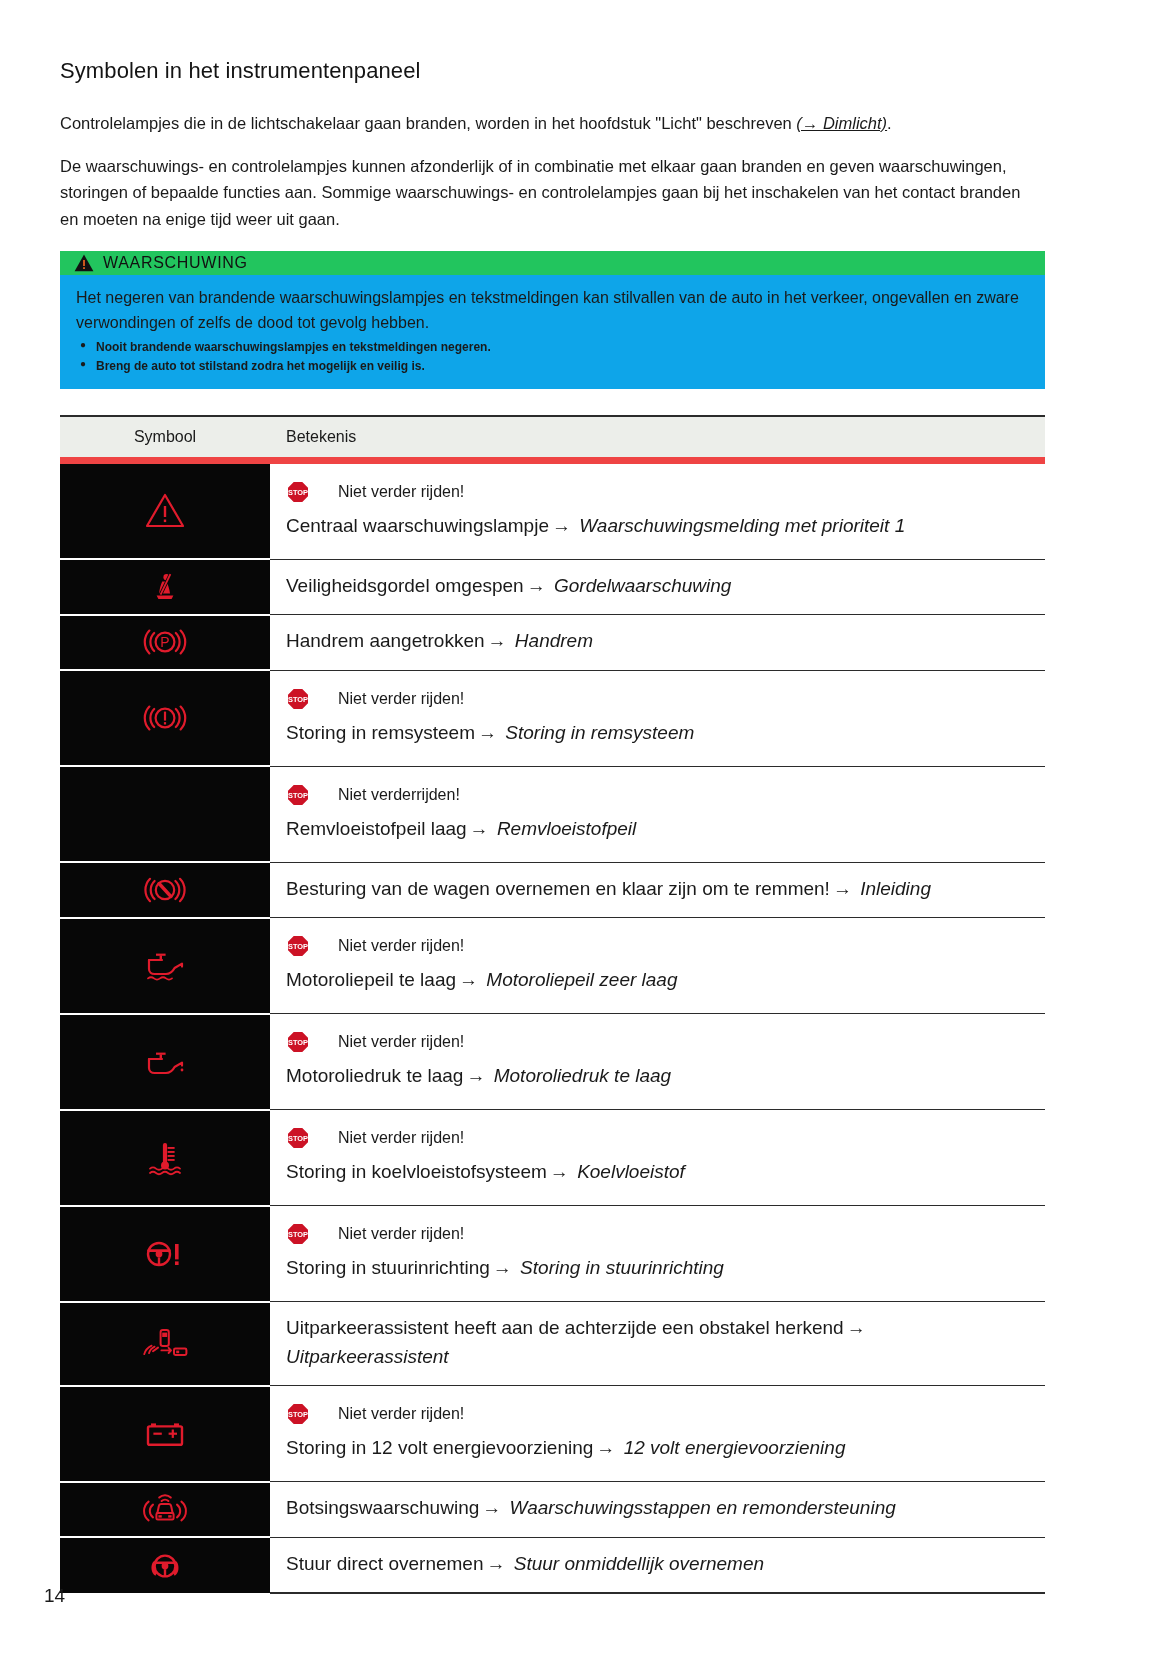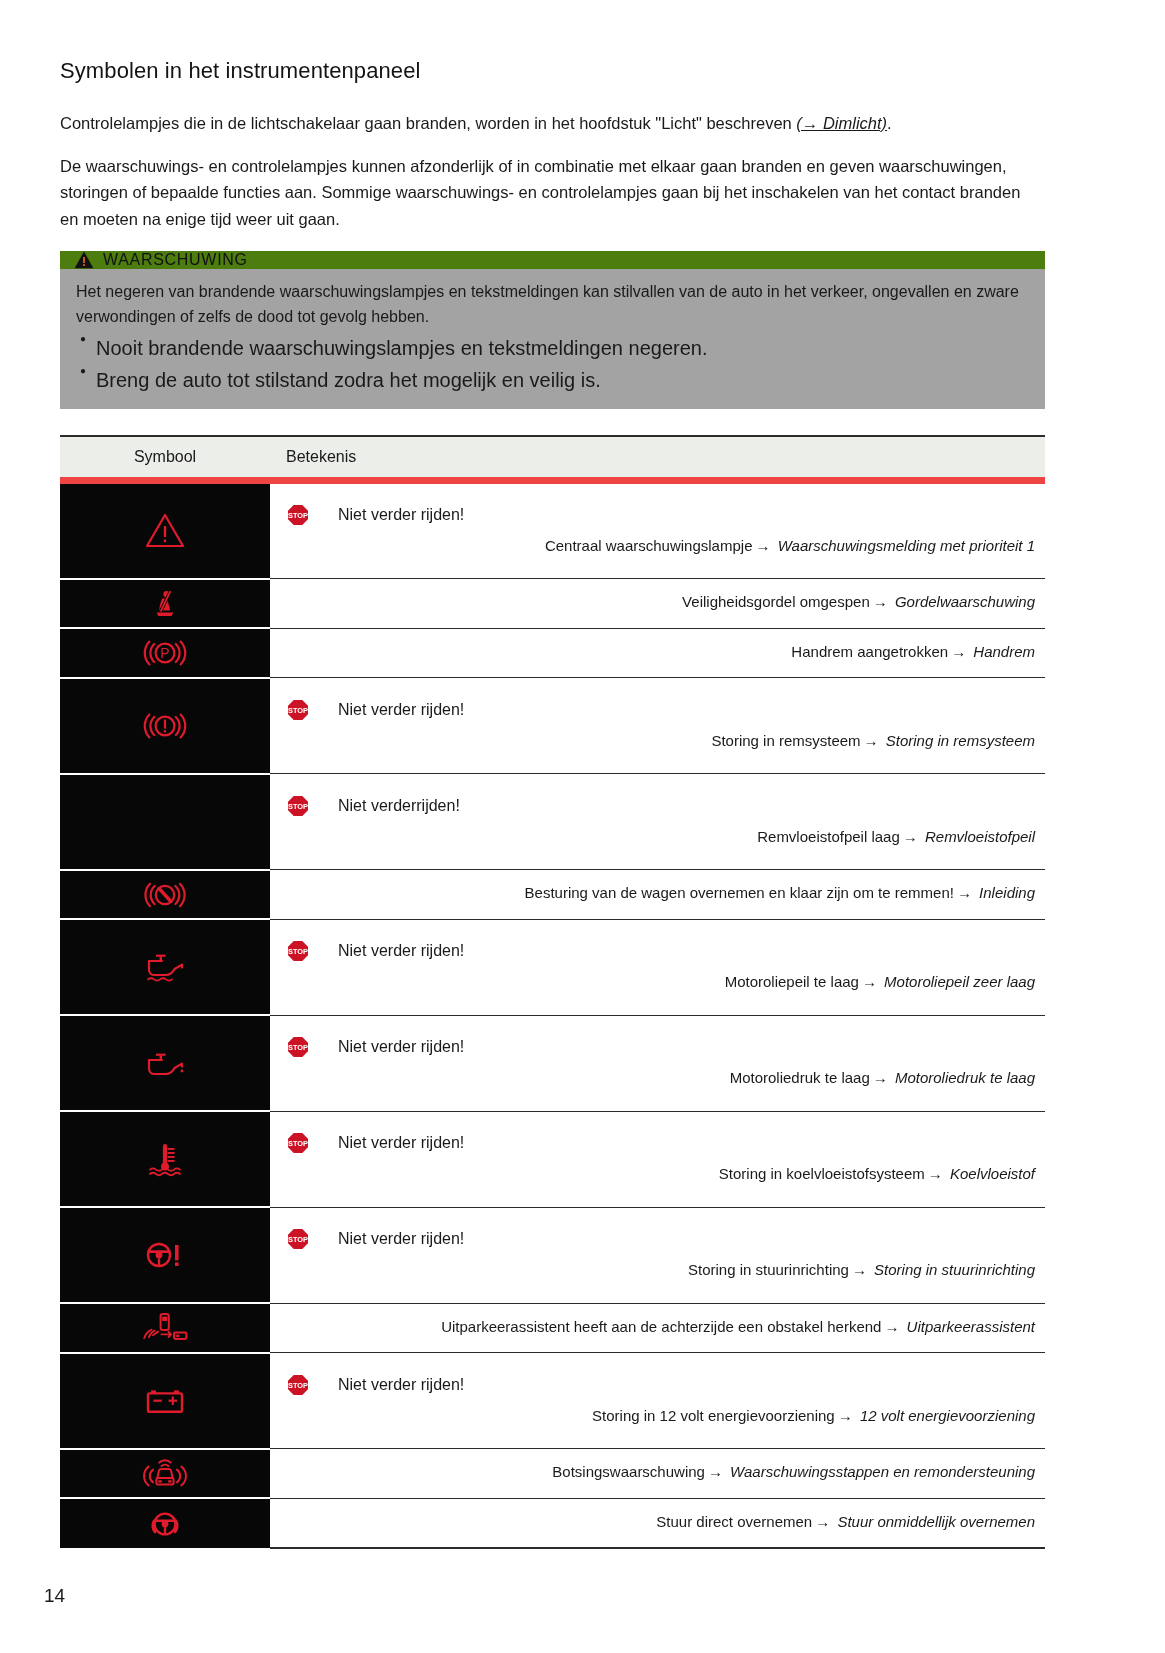--- a/index.html
+++ b/index.html
@@ -46,61 +46,62 @@
     color: #1a1a1a;
     white-space: nowrap;
   }
 
   
   .warnbox {
     width: 985px;
     margin: 0 0 26px 0;
   }
   .warnbox-head {
-    background: #4d7c0f;
+    background: #22c55e;
     color: #111;
-    height: 18px;
+    height: 24px;
     display: flex;
     align-items: center;
     padding: 0 14px;
     box-sizing: border-box;
   }
   .warn-tri {
     width: 20px;
     height: 18px;
     margin-right: 9px;
     flex: 0 0 auto;
     display: block;
   }
   .warnbox-head-label {
     font-size: 16px;
     letter-spacing: 0.7px;
     color: #111;
   }
   .warnbox-body {
-    background: #a3a3a3;
+    background: #0ea5e9;
     padding: 11px 0 13px 16px;
     box-sizing: border-box;
   }
   .warnbox-body p {
     margin: 0;
     font-size: 16px;
     line-height: 1.56;
     color: #1a1a1a;
   }
   .warn-bullets {
     list-style: none;
     margin: 2px 0 0 0;
     padding: 0;
   }
   .warn-bullets li {
-    font-size: 20px;
+    font-size: 12px;
     line-height: 1.6;
     padding-left: 20px;
     position: relative;
+    font-weight: bold;
   }
   .warn-bullets li::before {
     content: "\25CF";
     position: absolute;
     left: 4px;
     top: -1px;
     font-size: 10px;
   }
 
   
@@ -154,22 +155,21 @@
   }
   .stop-badge {
     width: 24px;
     height: 24px;
     margin-right: 9px;
     flex: 0 0 auto;
   }
   .stopline-text { font-size: 16px; }
   .meanline {
     margin: 8px 0 6px 0;
-    font-size: 15px;
-    text-align: right;
+    font-size: 19px;
   }
   .meanline.solo { margin: 3px 0 3px 0; }
   .arrow { padding: 0 3px; }
   .ital { font-style: italic; }
 
   .symbox {
     display: flex;
     align-items: center;
     justify-content: center;
     min-height: 44px;

